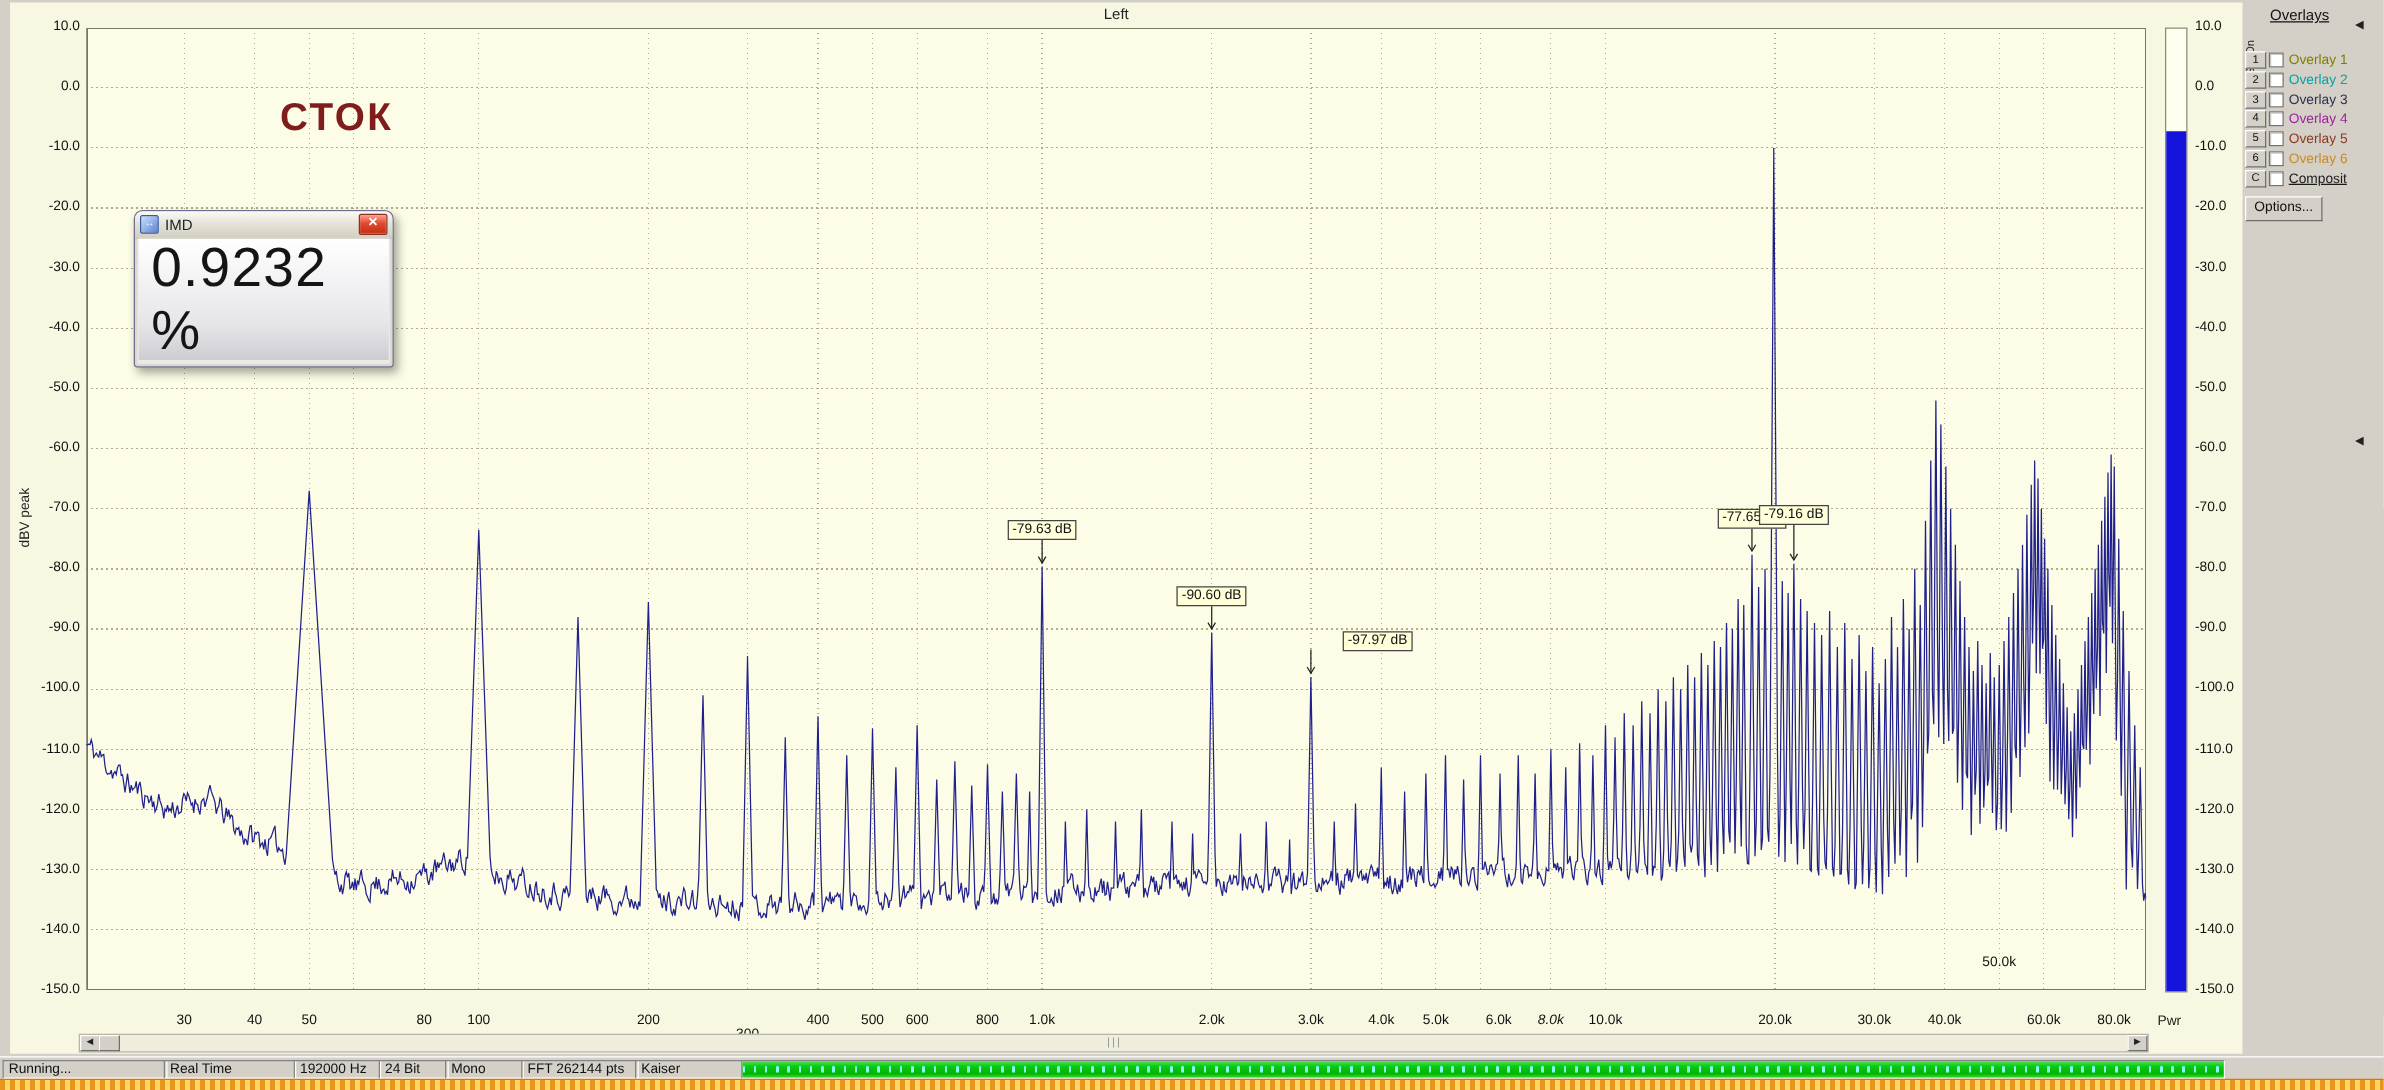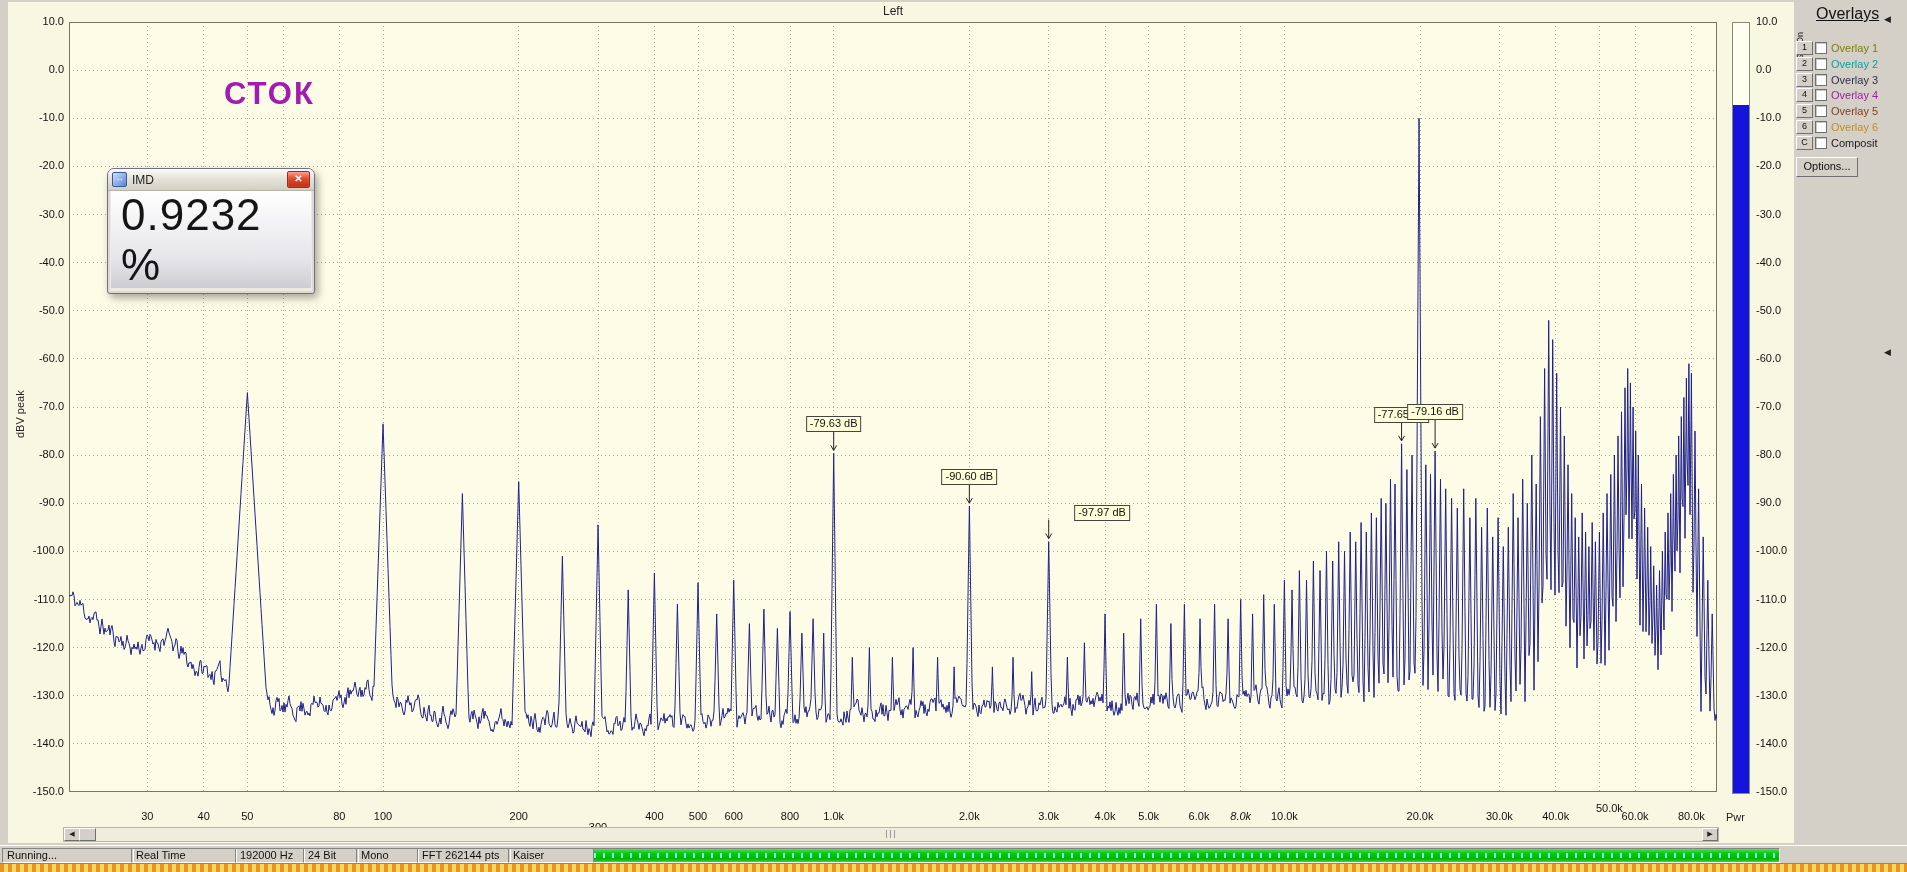--- a/index.html
+++ b/index.html
@@ -13,36 +13,36 @@
   #plot-area{position:absolute;left:69px;top:22px;width:1648px;height:770px;background:#FDFDE7;z-index:1;}
   #plot-svg{position:absolute;left:0;top:0;}
   #labels-layer,#markers-layer{position:absolute;left:0;top:0;width:1907px;height:872px;pointer-events:none;}
   #labels-layer{z-index:2;border-radius:17px;}
   #markers-layer{z-index:4;}
   .ytick{position:absolute;width:46px;text-align:right;font-size:11px;color:#111;}
   .ytick.right{text-align:left;width:52px;}
   .xtick{position:absolute;transform:translateX(-50%);font-size:11px;color:#111;white-space:nowrap;}
   #dbv-label{position:absolute;left:14px;top:438px;transform:rotate(-90deg);transform-origin:0 0;font-size:11px;color:#222;z-index:2;}
   #pwr-label{position:absolute;left:1726px;top:811px;font-size:11px;color:#222;z-index:2;}
-  #stok{position:absolute;left:224px;top:76px;font-size:31px;font-weight:700;letter-spacing:2px;color:#a21caf;z-index:3;}
+  #stok{position:absolute;left:224px;top:76px;font-size:31px;font-weight:700;letter-spacing:2px;color:#7f1d1d;z-index:3;}
   #meter-col{position:absolute;left:1732px;top:22px;width:16px;height:770px;background:#FFFFF0;border:1px solid #8a8a7a;z-index:1;}
   #meter-fill{position:absolute;left:0;right:0;bottom:0;}
   .marker{position:absolute;transform:translateX(-50%);background:#FFFFD9;border:1px solid #444;
           font-size:11px;line-height:13px;height:14px;padding:0 3px;white-space:nowrap;pointer-events:auto;}
   
   #hscroll{position:absolute;left:63px;top:827px;width:1654px;height:13px;background:#EFEEDC;border:1px solid #b8b5a5;z-index:2;}
   .sb-btn{position:absolute;top:0;width:14px;height:11px;background:#D4D0C8;border:1px solid;border-color:#fff #6f6f6f #6f6f6f #fff;
           font-size:7px;line-height:10px;text-align:center;color:#222;}
   #sb-left{left:0;}
   #sb-right{right:0;}
   #sb-thumb{position:absolute;left:15px;top:0;width:15px;height:11px;background:#D4D0C8;border:1px solid;border-color:#fff #6f6f6f #6f6f6f #fff;}
   #sb-grip{position:absolute;left:822px;top:2px;width:10px;height:8px;
            background:repeating-linear-gradient(90deg,#999 0 1px,transparent 1px 4px);}
   
-  #overlays-title{position:absolute;left:1816px;top:5px;font-size:16px;text-decoration:underline;color:#111;z-index:2;}
+  #overlays-title{position:absolute;left:1816px;top:5px;font-size:12px;text-decoration:underline;color:#111;z-index:2;}
   #seton-label{position:absolute;left:1795px;top:60px;transform:rotate(-90deg);transform-origin:0 0;font-size:9px;color:#222;z-index:2;}
   #overlay-rows{position:absolute;left:1794px;top:41px;width:112px;z-index:2;}
   .overlay-row{position:absolute;left:2px;display:flex;align-items:center;height:14px;}
   .ov-btn{width:15px;height:12px;font-size:9px;line-height:11px;text-align:center;background:#D4D0C8;
           border:1px solid;border-color:#fff #6f6f6f #6f6f6f #fff;margin-right:2px;color:#111;}
   .ov-check{width:10px;height:10px;background:#fff;border:1px solid #707070;box-shadow:inset 1px 1px 0 #c8c8c8;margin-right:4px;}
   .ov-label{font-size:11px;white-space:nowrap;}
   #options-button{position:absolute;left:1796px;top:157px;width:60px;height:18px;background:#D4D0C8;
                   border:1px solid;border-color:#fff #6f6f6f #6f6f6f #fff;font-size:11px;text-align:center;line-height:16px;z-index:2;}
   .panel-arrow{position:absolute;font-size:9px;color:#222;z-index:2;}
@@ -189,21 +189,21 @@
     <div class="xtick" style="left: 969.359px; top: 810px;">2.0k</div>
     <div class="xtick" style="left: 1048.72px; top: 810px;">3.0k</div>
     <div class="xtick" style="left: 1105.02px; top: 810px;">4.0k</div>
     <div class="xtick" style="left: 1148.7px; top: 810px;">5.0k</div>
     <div class="xtick" style="left: 1199px; top: 810px;">6.0k</div>
     <div class="xtick" style="left: 1240.69px; top: 810px; font-style: italic;">8.0k</div>
     <div class="xtick" style="left: 1284.36px; top: 810px;">10.0k</div>
     <div class="xtick" style="left: 1420.03px; top: 810px;">20.0k</div>
     <div class="xtick" style="left: 1499.38px; top: 810px;">30.0k</div>
     <div class="xtick" style="left: 1555.69px; top: 810px;">40.0k</div>
-    <div class="xtick" style="left: 1599.36px; top: 802px; margin-left: 10px;">50.0k</div>
+    <div class="xtick" style="left: 1599.36px; top: 764px;">50.0k</div>
     <div class="xtick" style="left: 1635.05px; top: 810px;">60.0k</div>
     <div class="xtick" style="left: 1691.35px; top: 810px;">80.0k</div>
   </div>
 
 <div id="dbv-label">dBV peak</div>
 <div id="stok">СТОК</div>
 
 <div id="meter-col">
   <div id="meter-fill" style="top: 82px; background: rgb(20, 20, 220);"></div>
 </div>
@@ -253,21 +253,21 @@
       <span class="ov-label" style="color: rgb(139, 58, 26);">Overlay 5</span>
     </div>
     <div class="overlay-row" style="top: 79px;">
       <span class="ov-btn">6</span>
       <span class="ov-check"></span>
       <span class="ov-label" style="color: rgb(201, 139, 34);">Overlay 6</span>
     </div>
     <div class="overlay-row" style="top: 94.8px;">
       <span class="ov-btn">C</span>
       <span class="ov-check"></span>
-      <span class="ov-label" style="color: rgb(26, 26, 26);">Composit</span>
+      <span class="ov-label" style="color: rgb(26, 26, 26); text-decoration: underline;">Composit</span>
     </div>
   </div>
 <div id="options-button">Options...</div>
 
 <span class="panel-arrow" style="left:1884px;top:14px;">◀</span>
 <span class="panel-arrow" style="left:1884px;top:347px;">◀</span>
 
 <div id="imd-window">
   <div id="imd-titlebar">
     <span id="imd-icon">↔</span>

